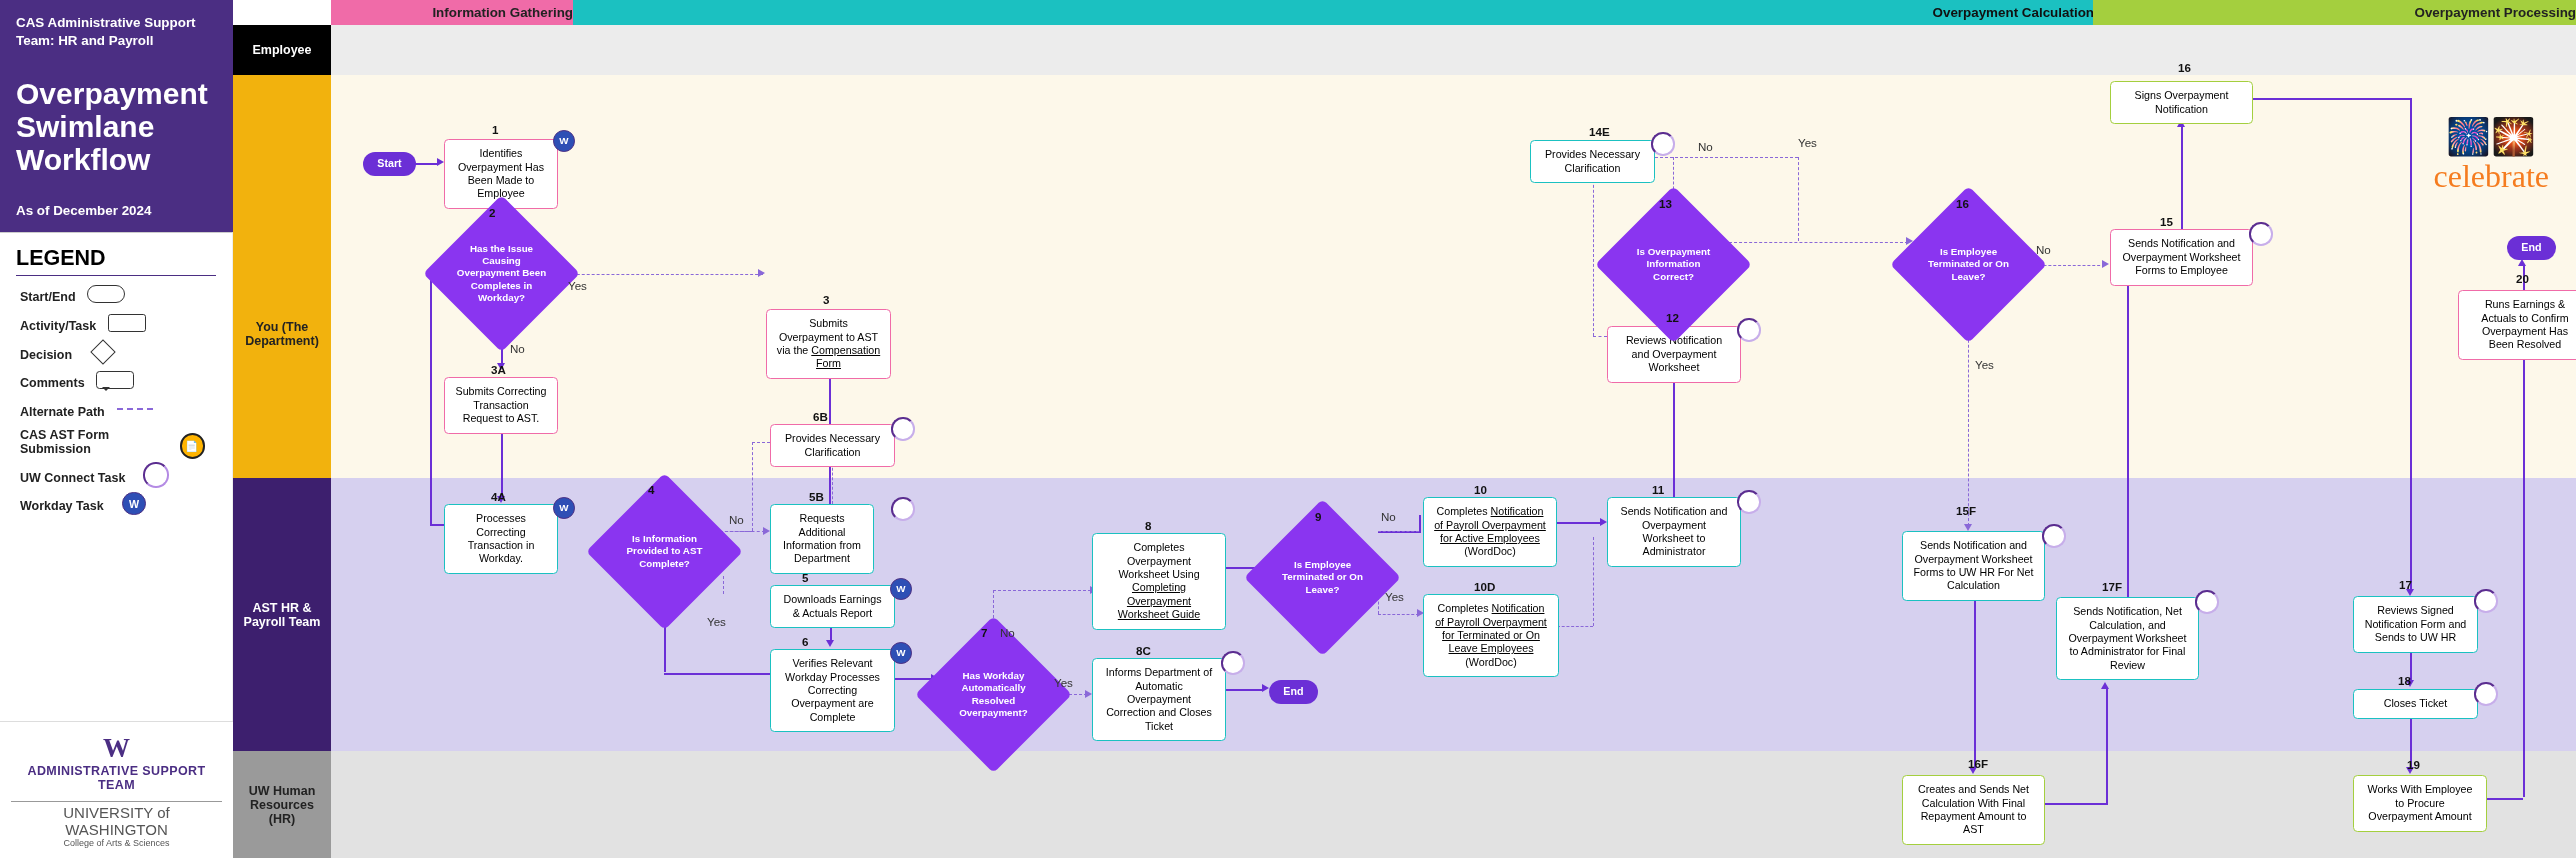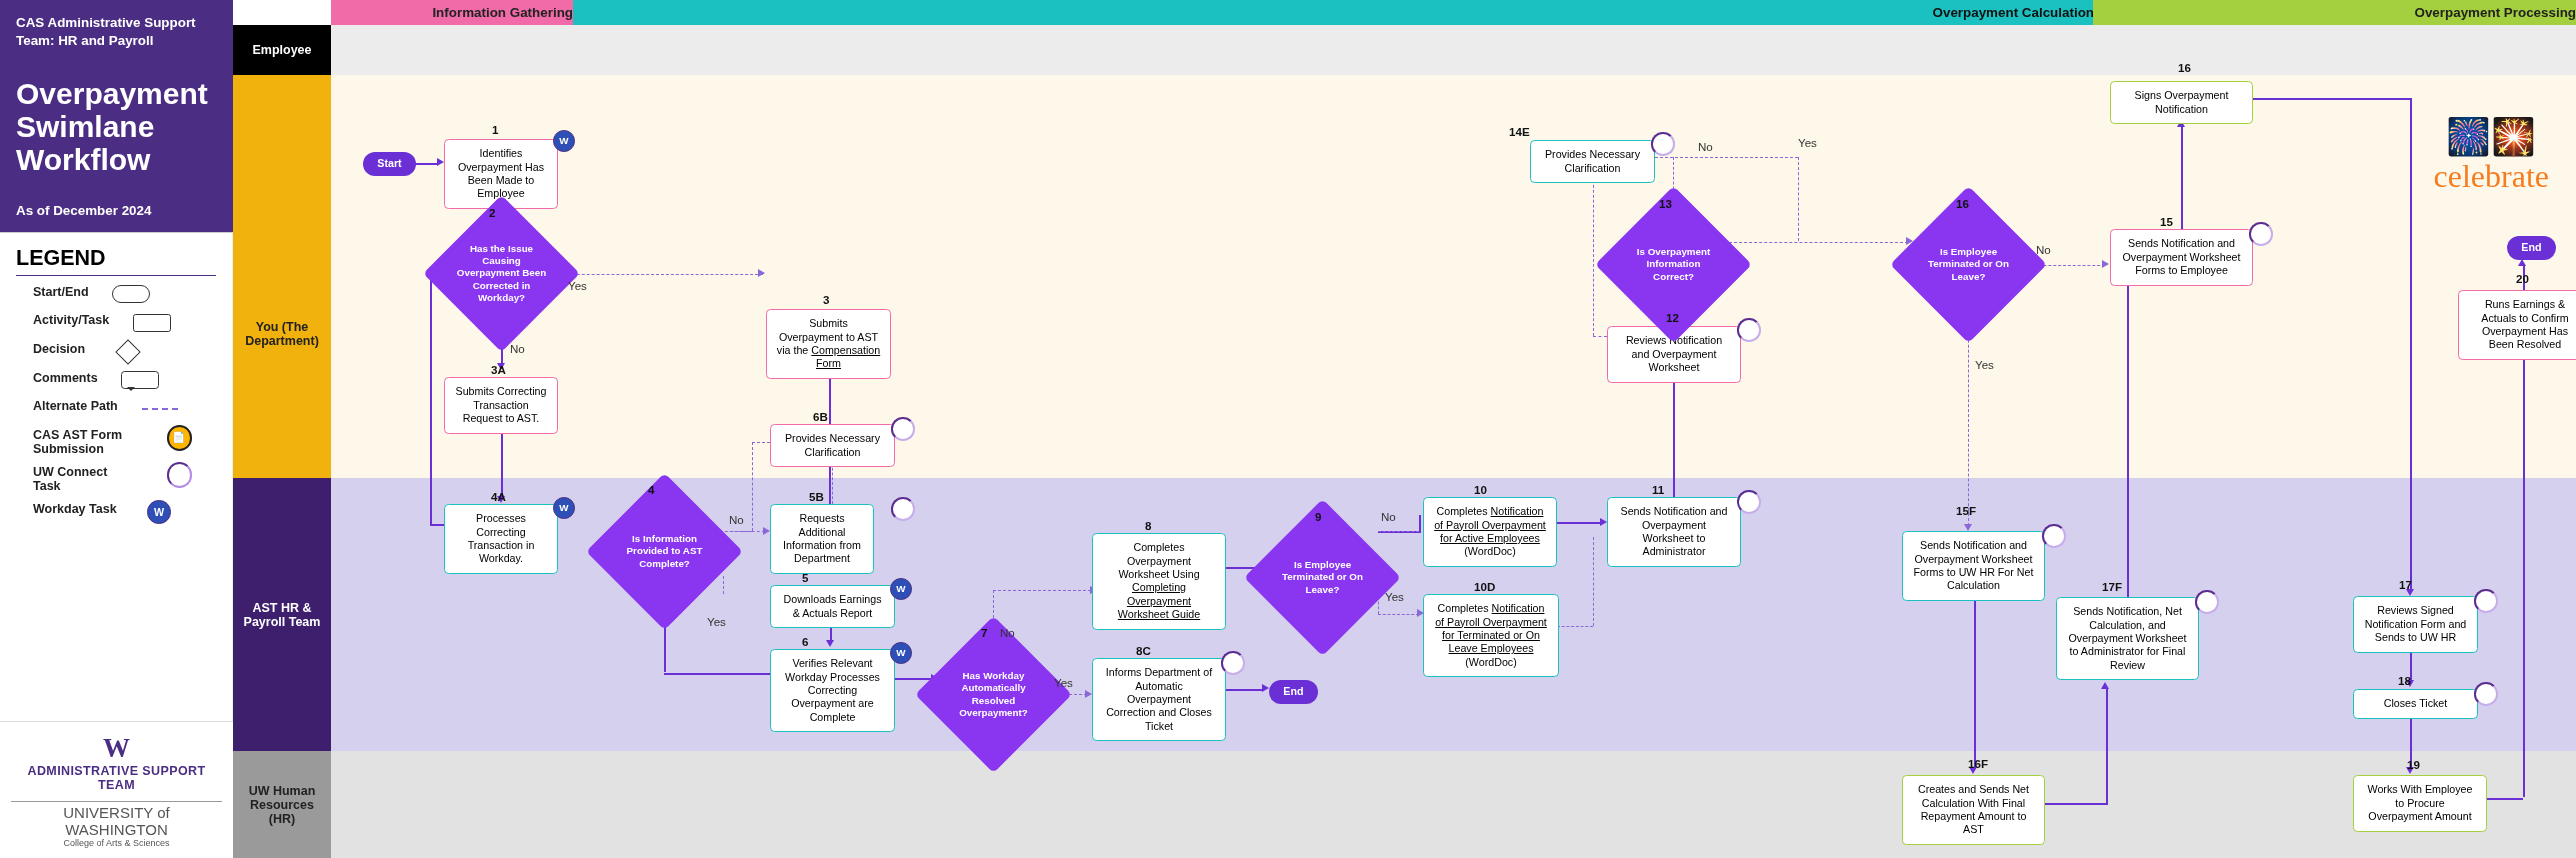--- a/index.html
+++ b/index.html
@@ -5,21 +5,21 @@
 html,body{margin:0;padding:0;font-family:"Segoe UI",Arial,sans-serif;background:#fff;width:2576px;height:859px;overflow:hidden}
 .page{display:flex;width:2576px;height:859px}
 
 .sidebar{width:233px;flex:0 0 233px;display:flex;flex-direction:column}
 .hdr-box{background:#4b2e83;color:#fff;padding:14.3px 16px}
 .hdr-team{font-size:13.4px;font-weight:700;line-height:1.3}
 .hdr-title{font-size:30px;font-weight:700;line-height:1.1;margin-top:28px}
 .hdr-date{font-size:13.4px;font-weight:700;margin-top:27px}
 .legend{background:#fff;padding:12.5px 16px;border-top:0.9px solid #ccc;border-right:0.9px solid #eee;flex:1}
 .leg-title{font-size:21.5px;font-weight:700;border-bottom:1.8px solid #4b2e83;padding-bottom:3.6px;margin-bottom:9px}
-.leg-row{display:flex;align-items:flex-start;gap:23px;margin:9px 17px;font-size:12.5px;font-weight:600;color:#222}
+.leg-row{display:flex;align-items:flex-end;gap:11px;margin:9px 4px;font-size:12.5px;font-weight:600;color:#222}
 .leg-shape{width:39px;height:19.7px;display:flex;align-items:center;justify-content:center;flex:0 0 39px}
 .pill{width:36px;height:16px;border:1.8px solid #333;border-radius:9px}
 .rect{width:36px;height:16px;border:1.8px solid #333;border-radius:2.7px}
 .diamond-leg{width:16px;height:16px;border:1.8px solid #333;transform:rotate(45deg)}
 .bubble{width:36px;height:16px;border:1.8px solid #333;border-radius:3.6px;position:relative}
 .bubble:after{content:"";position:absolute;left:5.4px;bottom:-6.3px;border:4.5px solid transparent;border-top-color:#333}
 .dash{width:36px;border-top:2.7px dashed #8a68d8}
 .icon-circ{width:21.5px;height:21.5px;border-radius:50%;display:flex;align-items:center;justify-content:center;font-size:10.7px;font-weight:700;color:#fff}
 .ic-cas{background:#ffb400;border:2.7px solid #222}
 .ic-uw{background:#fff;border:2.7px solid #5b2d90;border-right-color:#b48be4;border-bottom-color:#b48be4}
@@ -172,21 +172,21 @@
 
     <div class="num" style="left:259px;top:123px" data-name="num-1">1</div>
     <div class="node task pink" style="left:211px;top:139px;width:114px" data-name="step-1">Identifies Overpayment Has Been Made to Employee</div>
     <div class="badge b-wd" style="left:320px;top:130px" data-name="workday-icon">W</div>
     <div class="ln lnv" style="left:268px;top:186px;height:27px"></div>
       <div class="arrow ad" style="left:264px;top:211px"></div>
 
     <div class="num" style="left:256px;top:206px" data-name="num-2">2</div>
     <div class="node diamond" style="left:213px;top:218px" data-name="step-2">
         <div class="inner"></div>
-        <div class="txt">Has the Issue Causing Overpayment Been Corrected in Workday?</div>
+        <div class="txt">Has the Issue Causing Overpayment Been Completes in Workday?</div>
       </div>
     <div class="ld" style="left:324px;top:274px;width:206px"></div>
       <div class="arrow dar" style="left:525px;top:269px"></div>
     <div class="labeltxt" style="left:335px;top:279px" data-name="label-yes">Yes</div>
     <div class="ln lnv" style="left:268px;top:329px;height:36px"></div>
       <div class="arrow ad" style="left:264px;top:363px"></div>
     <div class="labeltxt" style="left:277px;top:342px" data-name="label-no">No</div>
 
     <div class="node task pink" style="left:533px;top:309px;width:125px" data-name="step-3"><span>Submits Overpayment to AST via the </span><span class="link" data-name="comp-form-link">Compensation Form</span></div>
 
@@ -325,21 +325,21 @@
       <div class="ldv" style="left:1440px;top:157px;height:52px"></div>
     <div class="ldv" style="left:1377px;top:157px;height:14.3px"></div>
       <div class="arrow dad" style="left:1373px;top:170px"></div>
     <div class="labeltxt" style="left:1565px;top:136px" data-name="label-yes">Yes</div>
     <div class="ldv" style="left:1565px;top:157px;height:84px"></div>
       <div class="ld" style="left:1496px;top:242px;width:179px"></div>
       <div class="arrow dar" style="left:1673px;top:237px"></div>
 
     <div class="labeltxt" style="left:1465px;top:140px" data-name="label-no">No</div>
 
-    <div class="num" style="left:1276px;top:125px" data-name="num-14e">14E</div>
+    <div class="num" style="left:1356px;top:125px" data-name="num-14e">14E</div>
     <div class="node task teal" style="left:1297px;top:140px;width:125px" data-name="step-14e">Provides Necessary Clarification</div>
     <div class="badge b-uw" style="left:1418px;top:132px" data-name="uw-connect-icon"></div>
     <div class="ldv" style="left:1360px;top:175px;height:161px"></div>
       <div class="ld" style="left:1360px;top:336px;width:14.3px"></div>
 
     <div class="num" style="left:1723px;top:197px" data-name="num-14">16</div>
     <div class="node diamond" style="left:1680px;top:209px" data-name="step-14">
         <div class="inner"></div>
         <div class="txt">Is Employee Terminated or On Leave?</div>
       </div>

